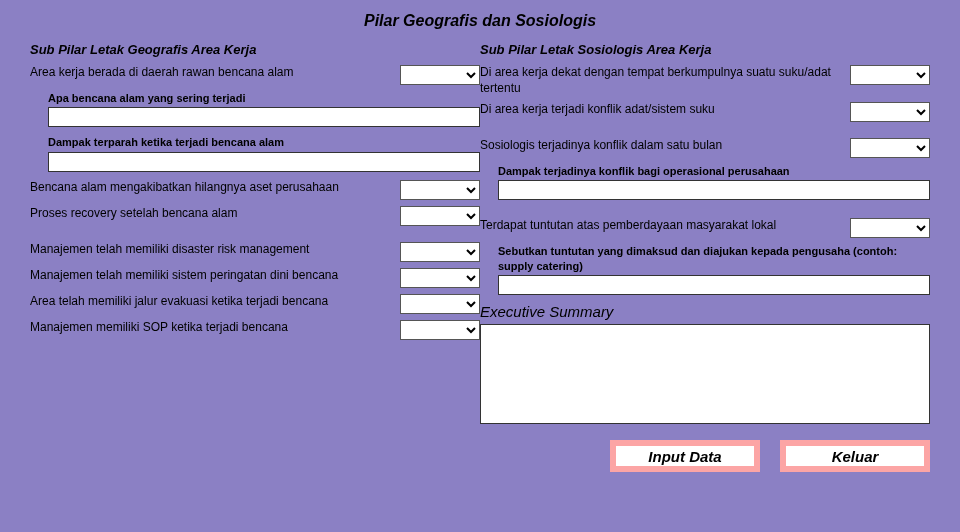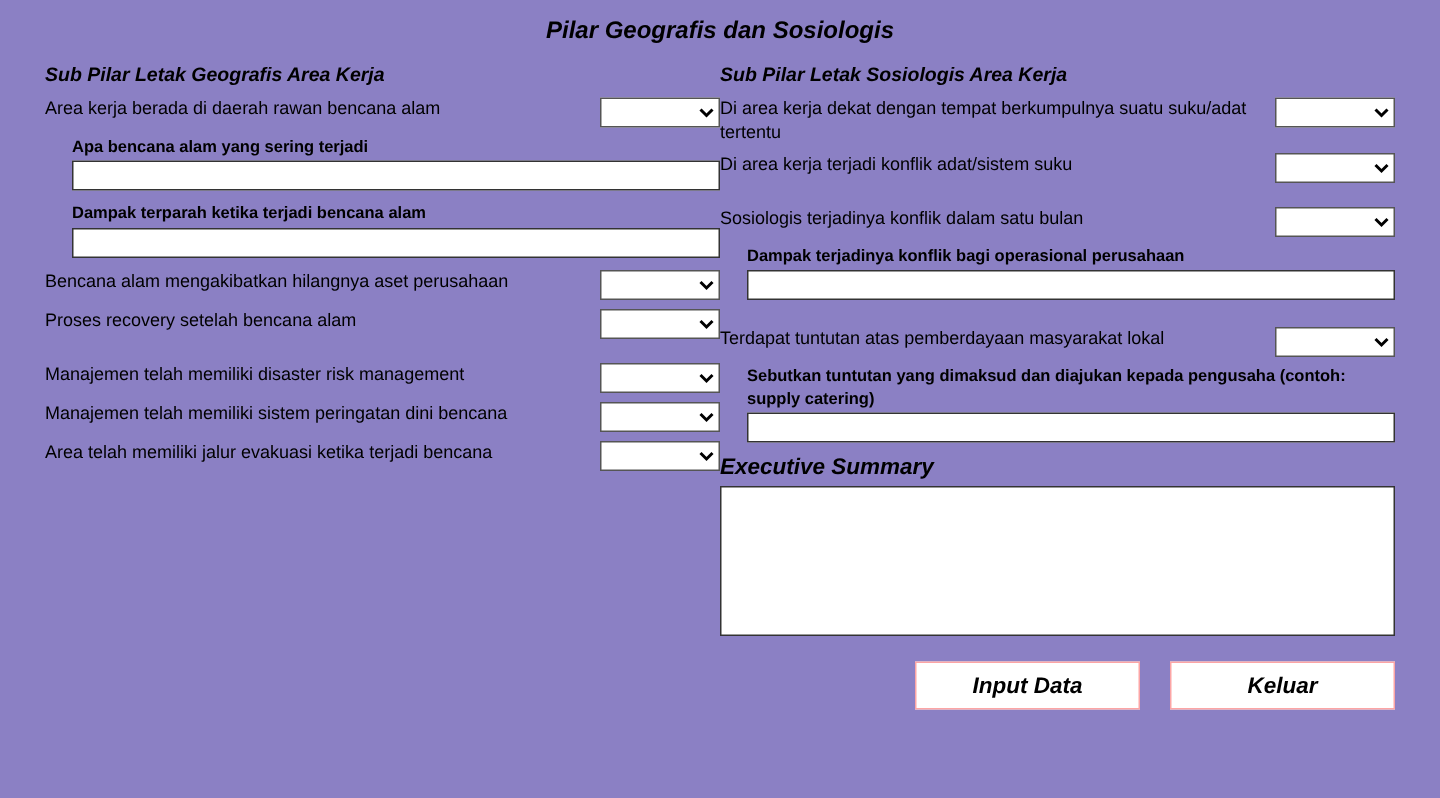--- a/index.html
+++ b/index.html
@@ -72,21 +72,21 @@
   input[type=text] {
     width: 100%;
     height: 20px;
     border: 1px solid #333;
     background: #fff;
     font-size: 11px;
     padding: 0 4px;
   }
   .gap { height: 10px; }
   .exec-header {
-    font-weight: bold;
+    font-weight: normal;
     font-style: italic;
     font-size: 15px;
     margin: 8px 0 4px 0;
   }
   textarea {
     width: 100%;
     height: 100px;
     border: 1px solid #333;
     background: #fff;
     resize: none;
@@ -97,21 +97,21 @@
   .buttons {
     display: flex;
     justify-content: flex-end;
     gap: 20px;
     margin-top: 12px;
   }
   .btn {
     width: 150px;
     height: 32px;
     background: #fff;
-    border: 1px solid #fca5a5;
+    border: 6px solid #fca5a5;
     font-size: 15px;
     font-weight: bold;
     font-style: italic;
     font-family: inherit;
     cursor: pointer;
   }
 </style>
 </head>
 <body>
 
@@ -154,20 +154,24 @@
         <div class="label">Manajemen telah memiliki sistem peringatan dini bencana</div>
         <div class="ctrl"><select value=""><option></option></select></div>
       </div>
 
       <div class="row">
         <div class="label">Area telah memiliki jalur evakuasi ketika terjadi bencana</div>
         <div class="ctrl"><select value=""><option></option></select></div>
       </div>
 
 
+      <div class="row">
+        <div class="label">Manajemen memiliki SOP ketika terjadi bencana</div>
+        <div class="ctrl"><select value=""><option></option></select></div>
+      </div>
     </div>
 
     <div class="col">
       <div class="subheader">Sub Pilar Letak Sosiologis Area Kerja</div>
 
       <div class="row">
         <div class="label">Di area kerja dekat dengan tempat berkumpulnya suatu suku/adat tertentu</div>
         <div class="ctrl"><select value=""><option></option></select></div>
       </div>
 

